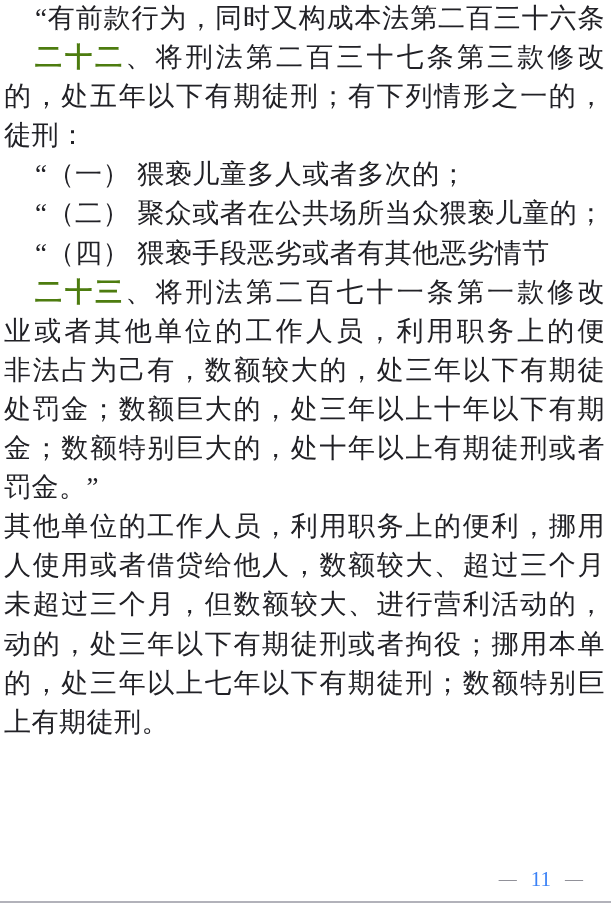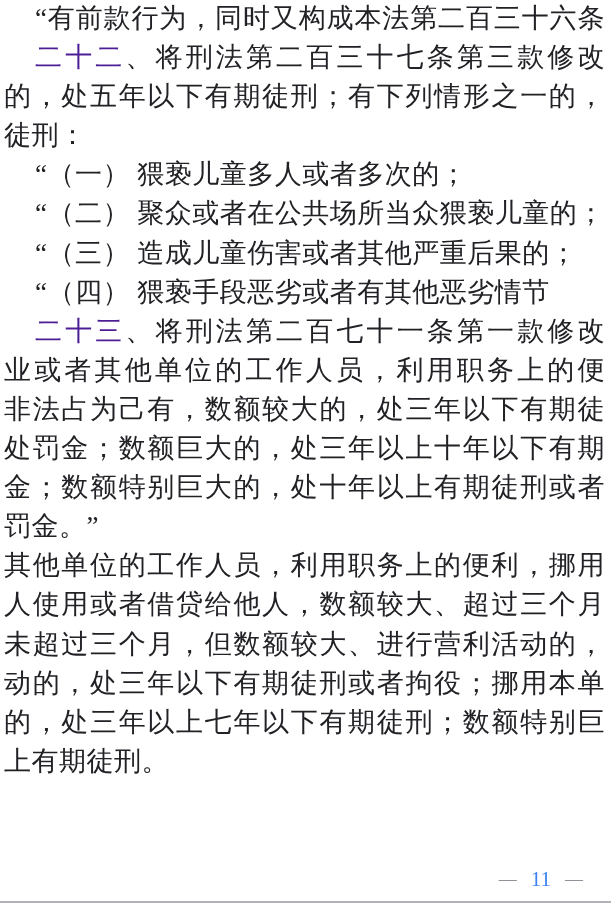--- a/index.html
+++ b/index.html
@@ -34,22 +34,22 @@
   .line.indent {
     padding-left: 31px;
   }
   .line.justify {
     text-align: justify;
     text-align-last: justify;
     text-justify: inter-character;
   }
   .secnum {
     font-family: "Liberation Sans", "DejaVu Sans", sans-serif;
-    font-weight: 400;
-    color: #4c1d95;
+    font-weight: 700;
+    color: #4d7c0f;
   }
   .footer {
     position: absolute;
     top: 866px;
     right: 28px;
     height: 26px;
     line-height: 26px;
     font-size: 19px;
     display: flex;
     align-items: center;
@@ -78,21 +78,20 @@
 
 <div class="page">
 
   <div class="doc-body">
       <div class="line indent justify"><span>“有前款行为，同时又构成本法第二百三十六条规定之罪的，</span></div>
       <div class="line indent justify"><span class="secnum">二十二</span><span>、将刑法第二百三十七条第三款修改为：“猥亵儿童</span></div>
       <div class="line justify"><span>的，处五年以下有期徒刑；有下列情形之一的，处五年以上有期</span></div>
       <div class="line"><span>徒刑：</span></div>
       <div class="line indent"><span>“（一） 猥亵儿童多人或者多次的；</span></div>
       <div class="line indent"><span>“（二） 聚众或者在公共场所当众猥亵儿童的；</span></div>
-      <div class="line indent"><span>“（三） 造成儿童伤害或者其他严重后果的；</span></div>
       <div class="line indent"><span>“（四） 猥亵手段恶劣或者有其他恶劣情节的。”</span></div>
       <div class="line indent justify"><span class="secnum">二十三</span><span>、将刑法第二百七十一条第一款修改为：“公司、企</span></div>
       <div class="line justify"><span>业或者其他单位的工作人员，利用职务上的便利，将本单位财物</span></div>
       <div class="line justify"><span>非法占为己有，数额较大的，处三年以下有期徒刑或者拘役，并</span></div>
       <div class="line justify"><span>处罚金；数额巨大的，处三年以上十年以下有期徒刑，并处罚</span></div>
       <div class="line justify"><span>金；数额特别巨大的，处十年以上有期徒刑或者无期徒刑，并处</span></div>
       <div class="line"><span>罚金。”</span></div>
       <div class="line justify"><span>其他单位的工作人员，利用职务上的便利，挪用本单位资金归个</span></div>
       <div class="line justify"><span>人使用或者借贷给他人，数额较大、超过三个月未还的，或者虽</span></div>
       <div class="line justify"><span>未超过三个月，但数额较大、进行营利活动的，或者进行非法活</span></div>

